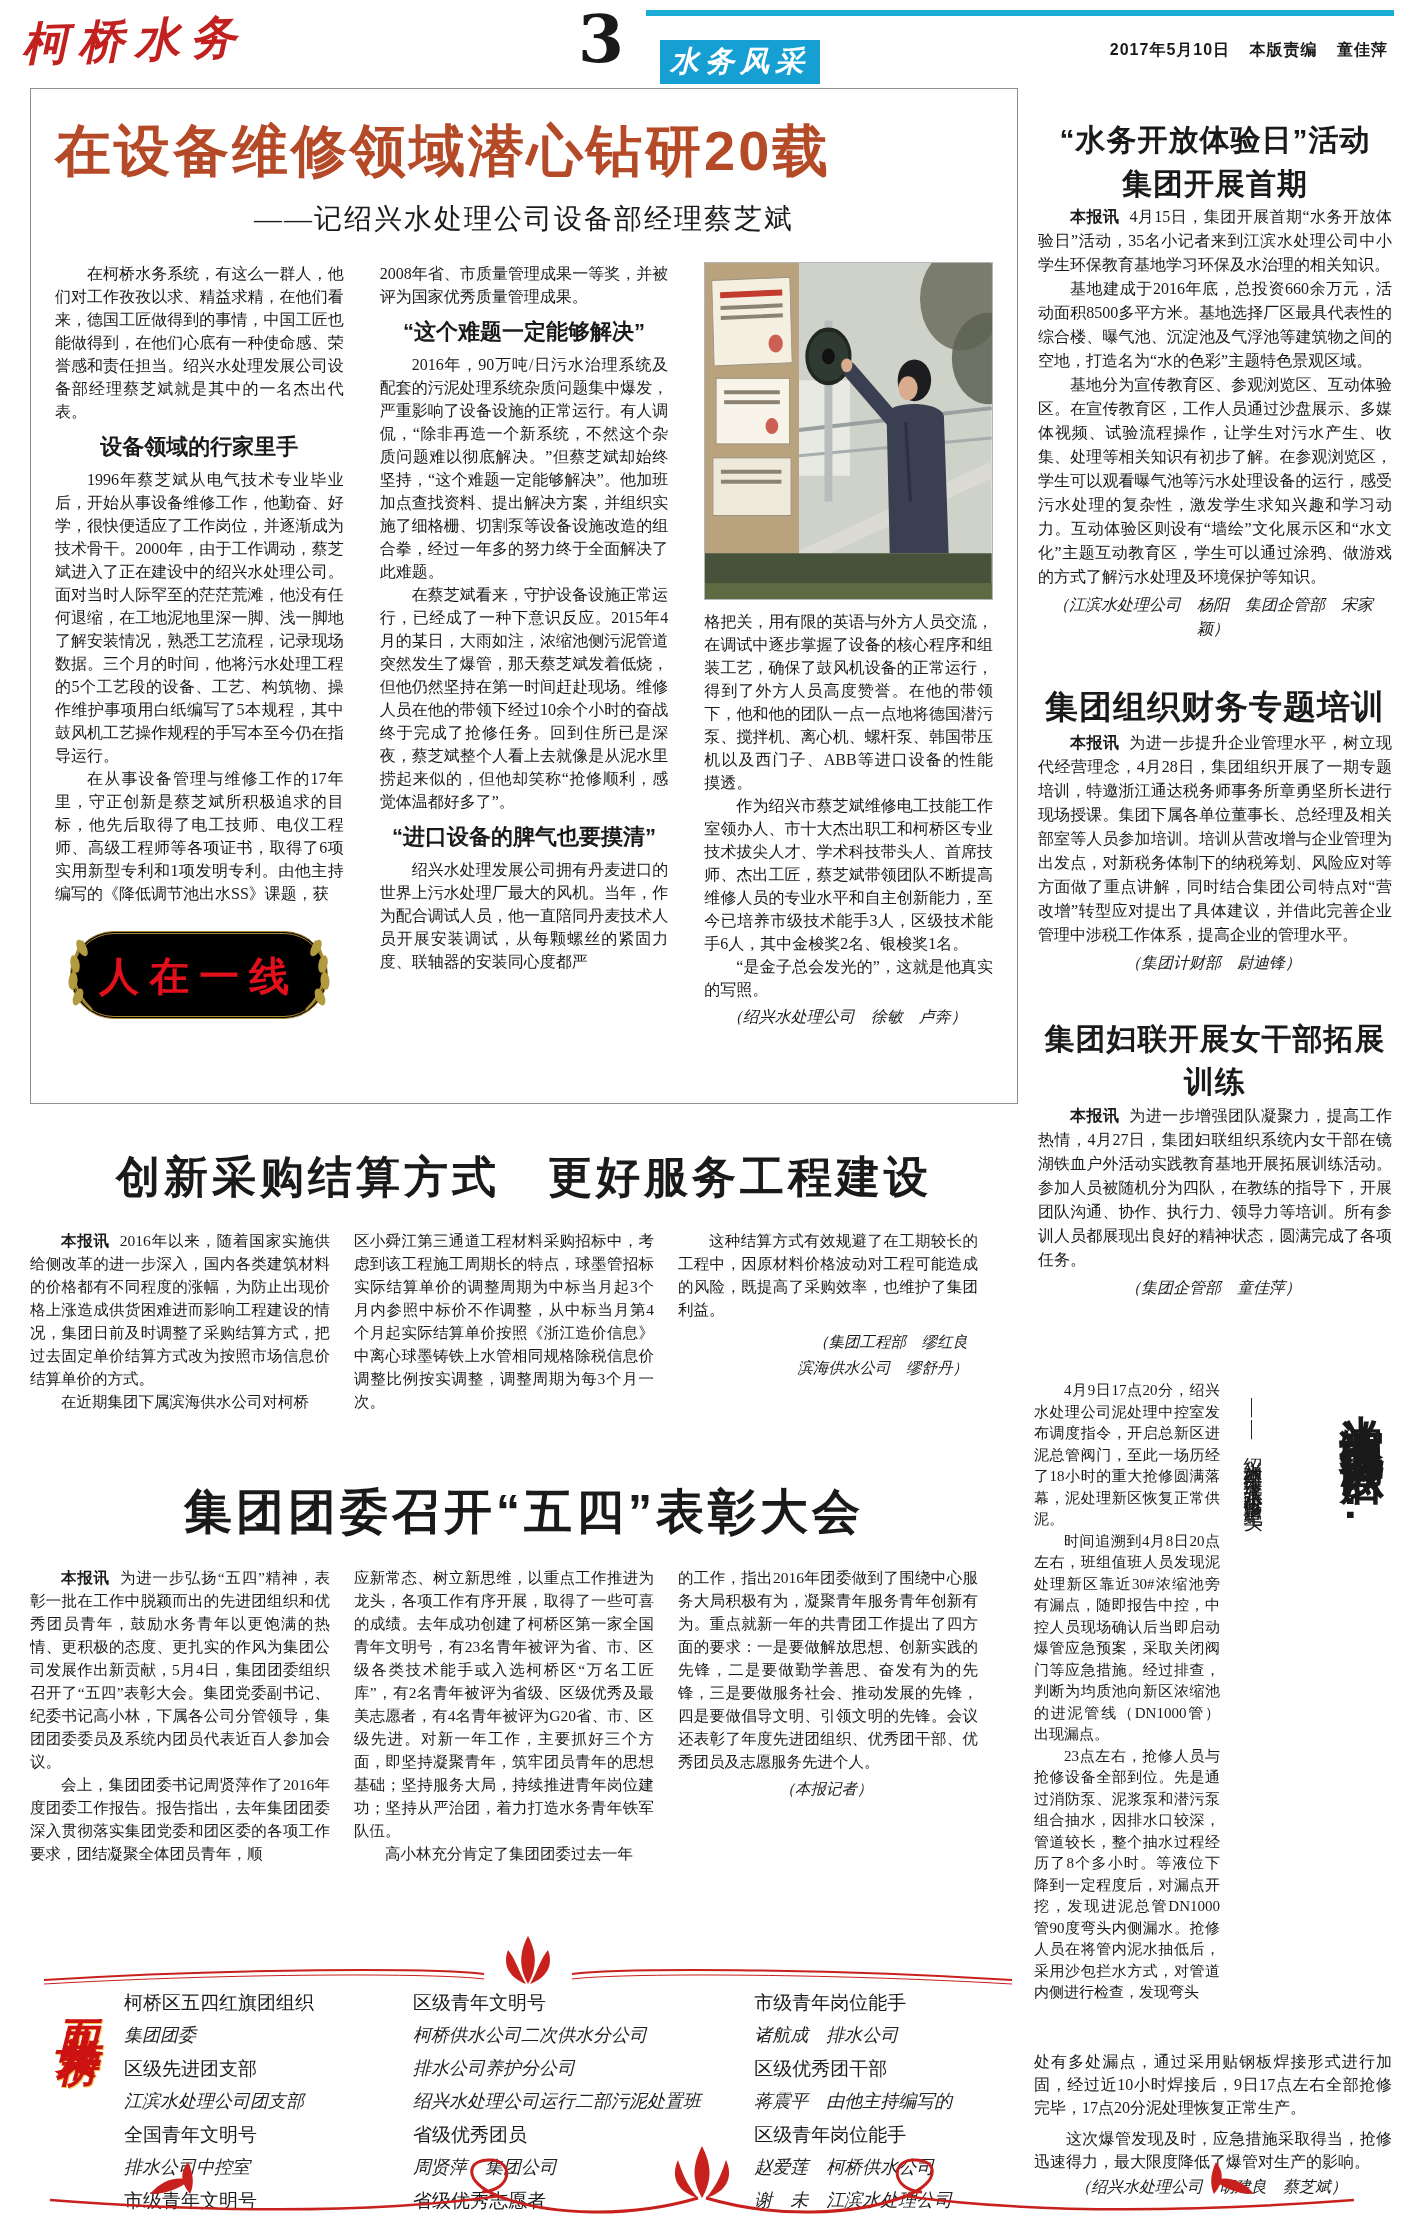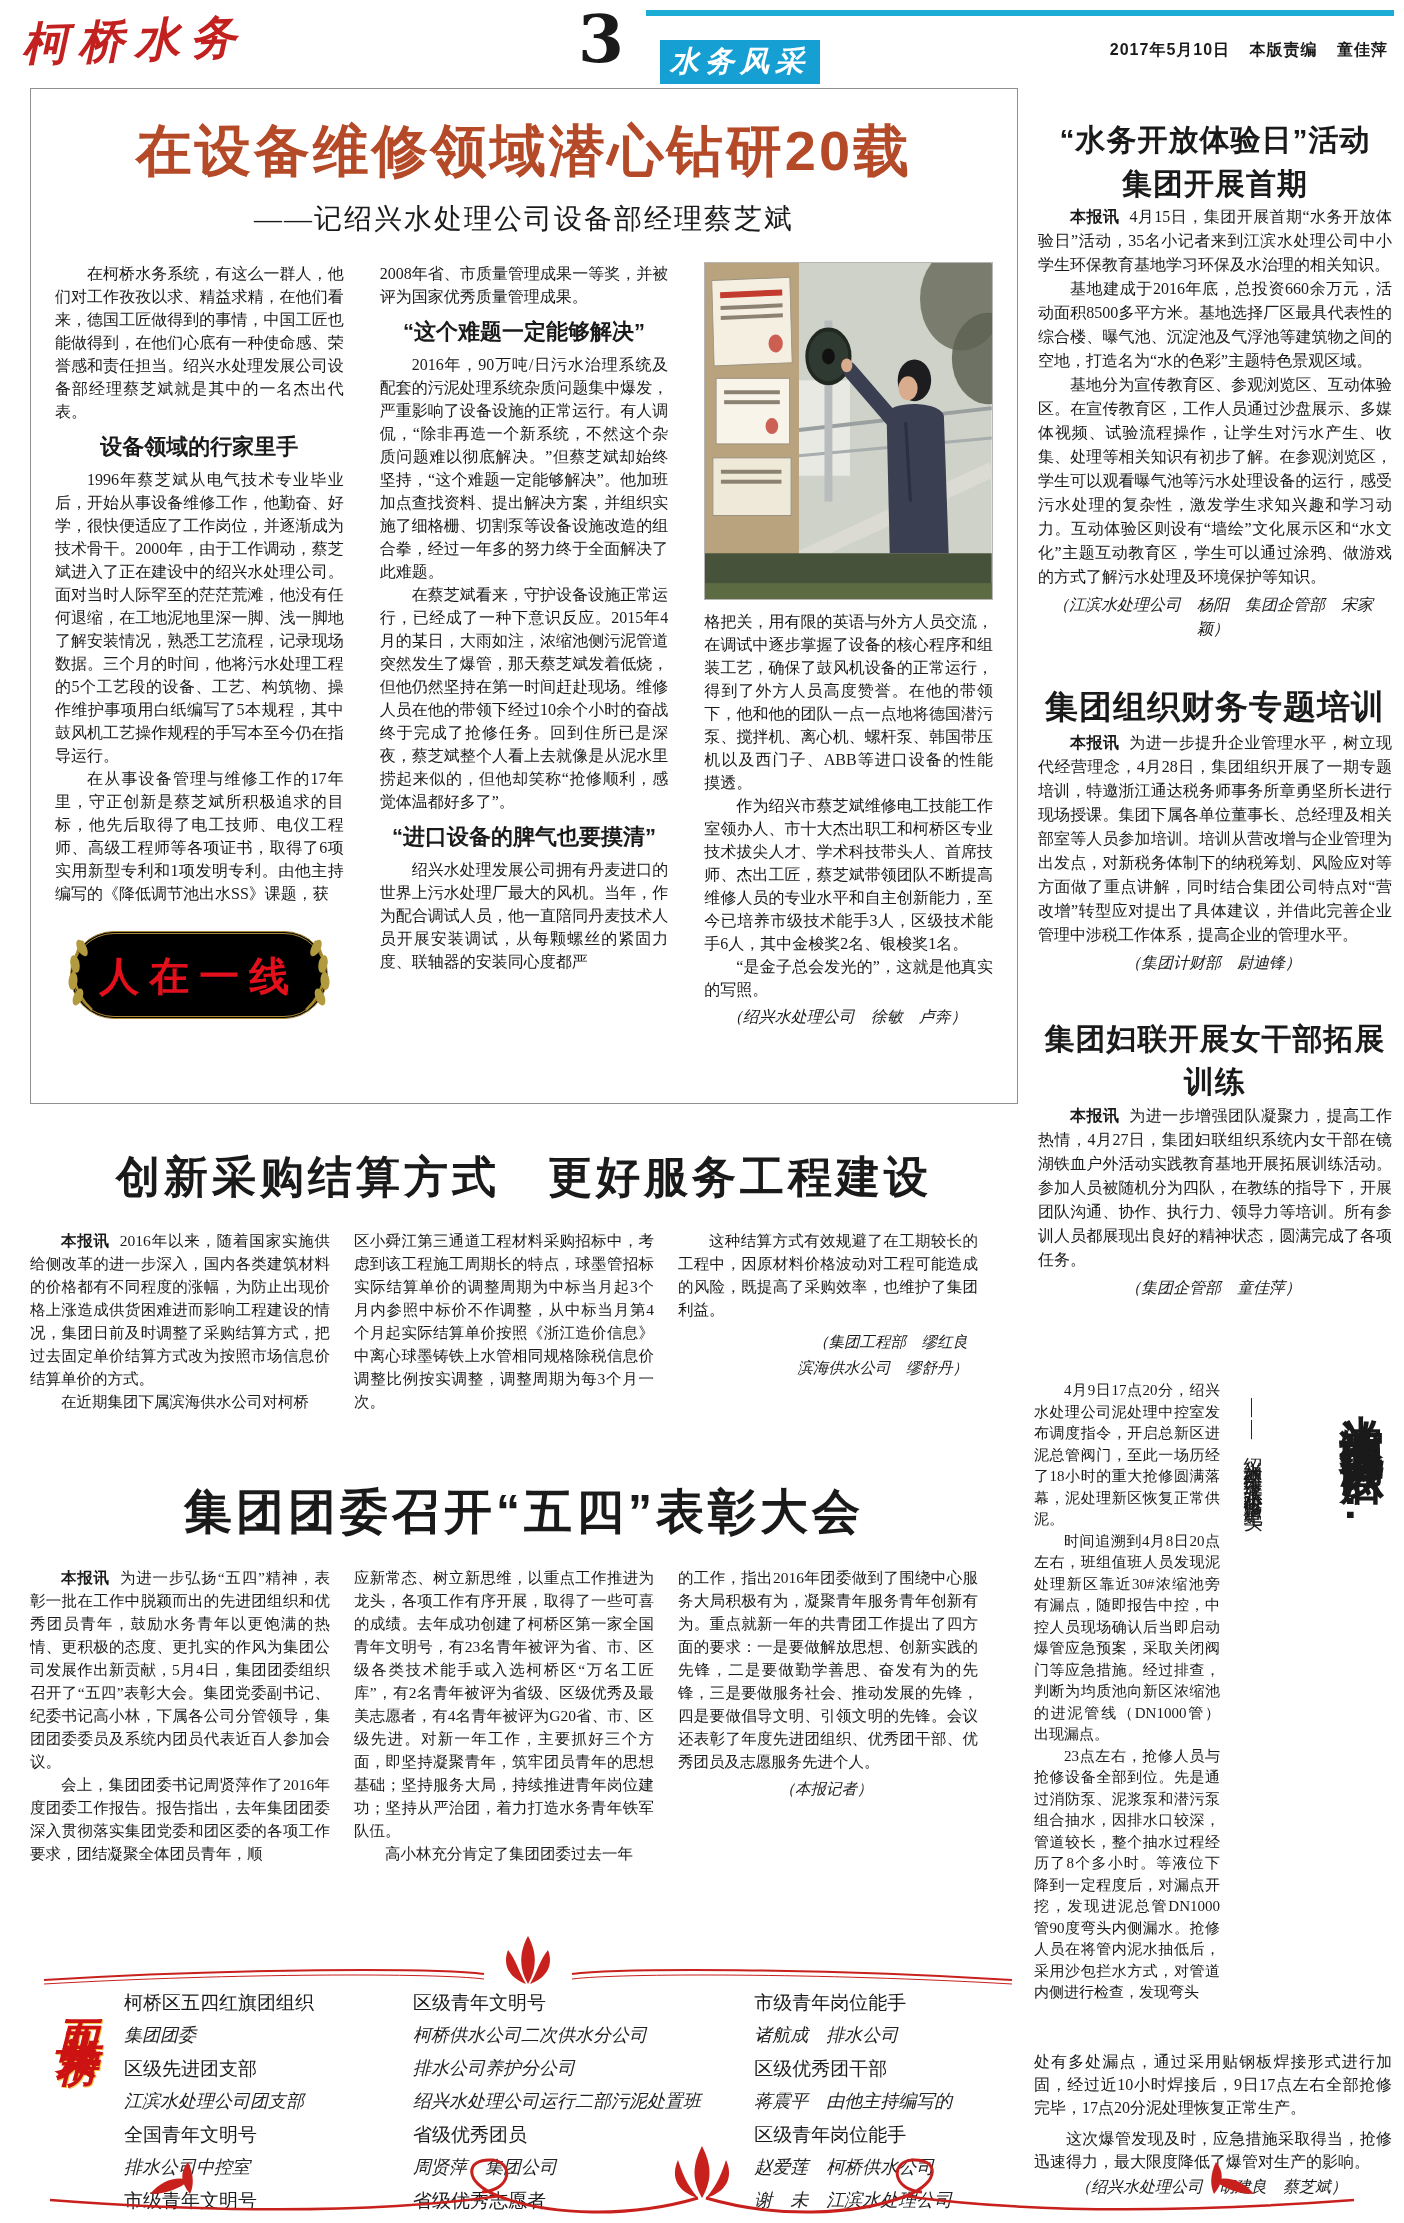--- a/index.html
+++ b/index.html
@@ -19,21 +19,21 @@
   .pageno{position:absolute;left:578px;top:6px;font-size:66px;font-weight:bold;line-height:1;font-family:"DejaVu Serif",serif;}
   .section-box{position:absolute;left:646px;top:40px;width:160px;height:44px;background:#159fd2;
                color:#fff;font-weight:bold;font-size:29px;font-style:italic;display:flex;align-items:center;
                justify-content:center;letter-spacing:6px;margin-left:14px;}
   .dateline{position:absolute;right:16px;top:40px;font-size:16px;font-weight:bold;letter-spacing:1px;}
   .dateline span{margin-left:14px;}
 
   
   .feature{position:absolute;left:30px;top:88px;width:988px;height:1016px;border:1px solid #8f8f8f;
            padding:14px 24px;box-sizing:border-box;overflow:hidden;}
-  .feature h1{margin:14px 0 0;text-align:center;color:#b54a28;font-size:56px;letter-spacing:3px;line-height:1.2;}
+  .feature h1{margin:14px 0 0;color:#b54a28;font-size:56px;letter-spacing:3px;line-height:1.2;}
   .feature h2{margin:16px 0 0;text-align:center;font-weight:normal;font-size:28px;letter-spacing:2px;}
   .cols{display:flex;gap:36px;margin-top:24px;height:792px;overflow:hidden;}
   .col{width:300px;font-size:16px;line-height:23px;}
   .colhead{text-align:center;font-size:22px;margin:12px 0 10px;font-family:"Liberation Sans","DejaVu Sans",sans-serif;}
   .photo{width:100%;height:338px;margin-bottom:10px;border:1px solid #b5b5b5;box-sizing:border-box;overflow:hidden;}
   .badge{position:relative;width:252px;height:82px;margin:26px auto 0;border:3px double #ad8c3a;border-radius:44px;
          background:#000000;display:flex;align-items:center;justify-content:center;}
   .badge-text{font-size:40px;font-weight:bold;color:#e3101c;letter-spacing:10px;font-family:"DejaVu Serif",serif;}
   .laurel{position:absolute;top:2px;height:78px;width:38px;}
   .laurel.l{left:-14px;}

